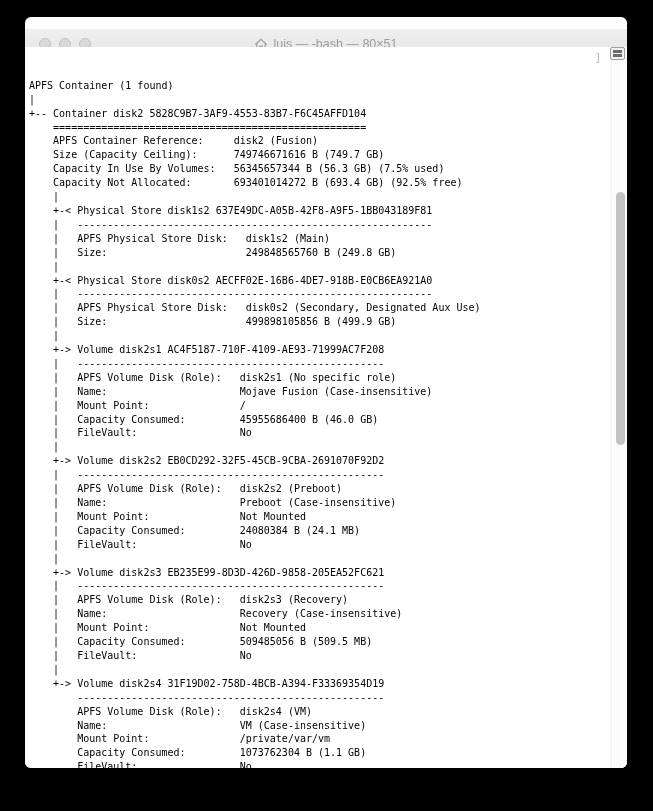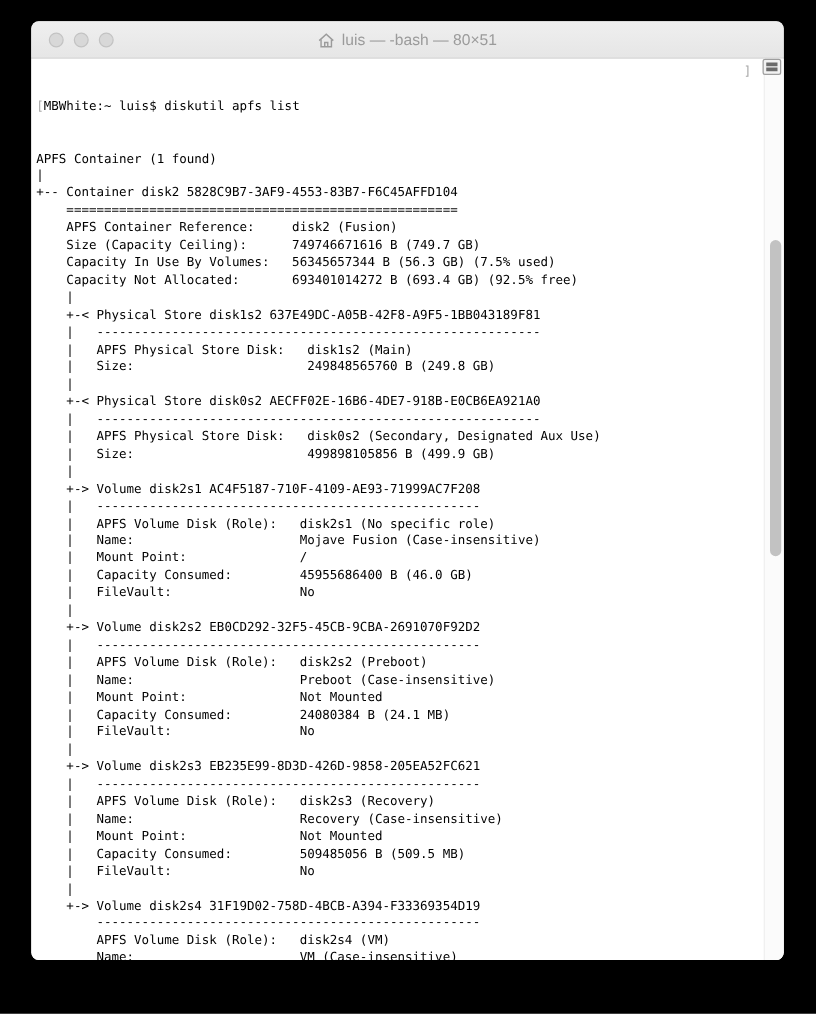--- a/index.html
+++ b/index.html
@@ -14,21 +14,21 @@
     position: absolute;
     left: 25px; top: 17px;
     width: 602px; height: 751px;
     background: #ffffff;
     border-radius: 6px;
     overflow: hidden;
     box-shadow: 0 0 0 1px rgba(0,0,0,0.15), 0 10px 30px rgba(0,0,0,0.6);
   }
   .titlebar {
     position: absolute;
-    left: 0; top: 0; right: 0;
+    left: 0; top: 12px; right: 0;
     height: 30px;
     background: linear-gradient(#efefef, #e6e6e6);
     border-bottom: 1px solid #c9c9c9;
   }
   .lights {
     position: absolute;
     left: 14px; top: 9px;
     display: flex;
     gap: 8px;
   }
@@ -129,21 +129,20 @@
           <path d="M3.2 6.4 V13.2 H12.8 V6.4"></path>
           <path d="M6.6 13.2 V9.2 H9.4 V13.2"></path>
         </svg>
       </span>
       <span>luis — -bash — 80×51</span>
     </div>
   </div>
 
   <div class="content">
     <div class="term-text">
-      <div><span class="mark">[</span><span>MBWhite:~ luis$ diskutil apfs list</span></div>
       <pre>APFS Container (1 found)
 |
 +-- Container disk2 5828C9B7-3AF9-4553-83B7-F6C45AFFD104
     ====================================================
     APFS Container Reference:     disk2 (Fusion)
     Size (Capacity Ceiling):      749746671616 B (749.7 GB)
     Capacity In Use By Volumes:   56345657344 B (56.3 GB) (7.5% used)
     Capacity Not Allocated:       693401014272 B (693.4 GB) (92.5% free)
     |
     +-&lt; Physical Store disk1s2 637E49DC-A05B-42F8-A9F5-1BB043189F81

